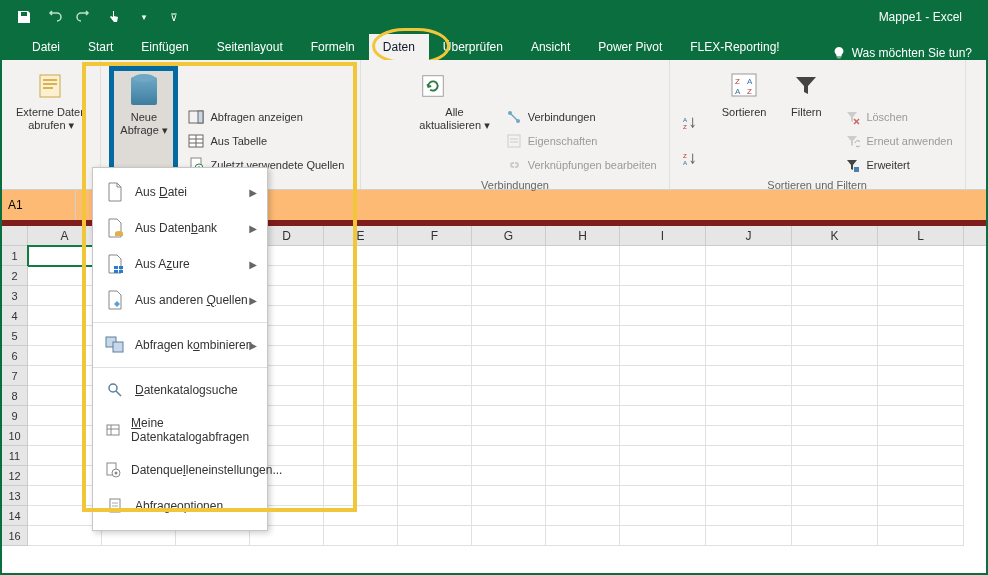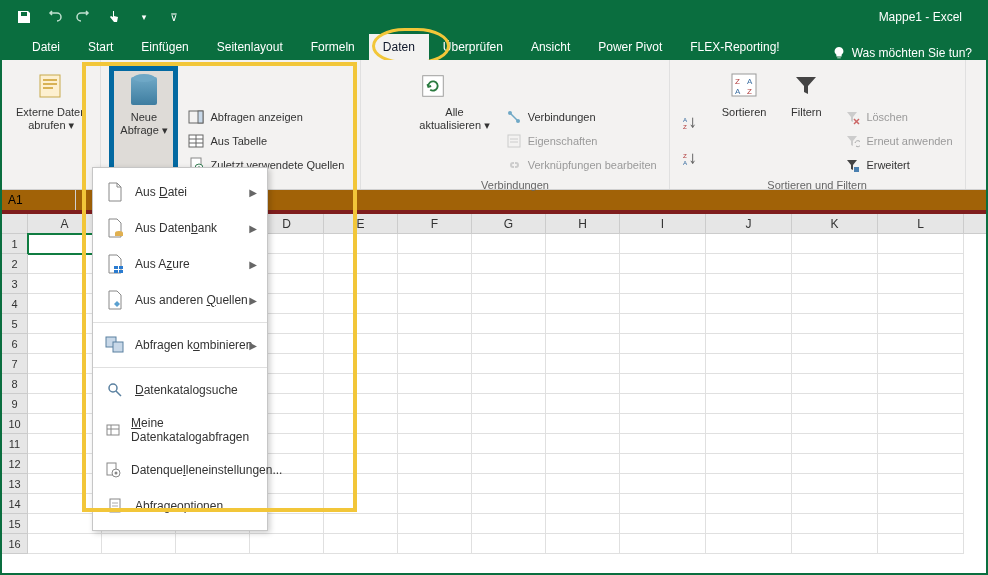--- a/index.html
+++ b/index.html
@@ -30,21 +30,21 @@
 .small-list { display: flex; flex-direction: column; gap: 4px; padding-top: 2px; margin-top: 39px; }
 .small-btn { display: flex; align-items: center; gap: 6px; font-size: 11px; color: #333; padding: 2px 4px; cursor: pointer; white-space: nowrap; }
 .small-btn.disabled { color: #9a9a9a; cursor: default; }
 .small-btn .icon { width: 16px; height: 16px; display: flex; align-items: center; justify-content: center; }
 .big-btn.highlighted { background: #dedbd7; border: 5px solid #0369a1; }
 
 
 .yellow-box { position: absolute; border: 4px solid #f2c639; left: 80px; top: 60px; width: 275px; height: 450px; pointer-events: none; z-index: 50; }
 
 
-.namebox-row { height: 24px; display: flex; align-items: center; border-bottom: 4px solid #7f1d1d; background: #a16207; }
+.namebox-row { height: 36px; display: flex; align-items: center; border-bottom: 6px solid #7f1d1d; background: #fdba74; }
 .namebox { width: 74px; border-right: 1px solid #d0d0d0; padding: 0 6px; font-size: 12px; height: 100%; display: flex; align-items: center; }
 
 
 .grid { position: relative; background: #fff; }
 .col-headers { display: flex; height: 20px; background: #e6e6e6; border-bottom: 1px solid #ccc; font-size: 12px; }
 .corner { width: 26px; border-right: 1px solid #ccc; background: #e6e6e6; }
 .col-h { width: 74px; text-align: center; border-right: 1px solid #ccc; color: #333; line-height: 20px; }
 .col-h.wide { width: 86px; }
 .rows { }
 .row { display: flex; height: 20px; }
@@ -533,35 +533,20 @@
         <div class="cell"></div>
         <div class="cell"></div>
         <div class="cell"></div>
         <div class="cell"></div>
         <div class="cell wide"></div>
         <div class="cell wide"></div>
         <div class="cell wide"></div>
         <div class="cell wide"></div>
       </div>
       <div class="row">
-        <div class="row-h">15</div>
-        <div class="cell"></div>
-        <div class="cell"></div>
-        <div class="cell"></div>
-        <div class="cell"></div>
-        <div class="cell"></div>
-        <div class="cell"></div>
-        <div class="cell"></div>
-        <div class="cell"></div>
-        <div class="cell wide"></div>
-        <div class="cell wide"></div>
-        <div class="cell wide"></div>
-        <div class="cell wide"></div>
-      </div>
-      <div class="row">
         <div class="row-h">16</div>
         <div class="cell"></div>
         <div class="cell"></div>
         <div class="cell"></div>
         <div class="cell"></div>
         <div class="cell"></div>
         <div class="cell"></div>
         <div class="cell"></div>
         <div class="cell"></div>
         <div class="cell wide"></div>

